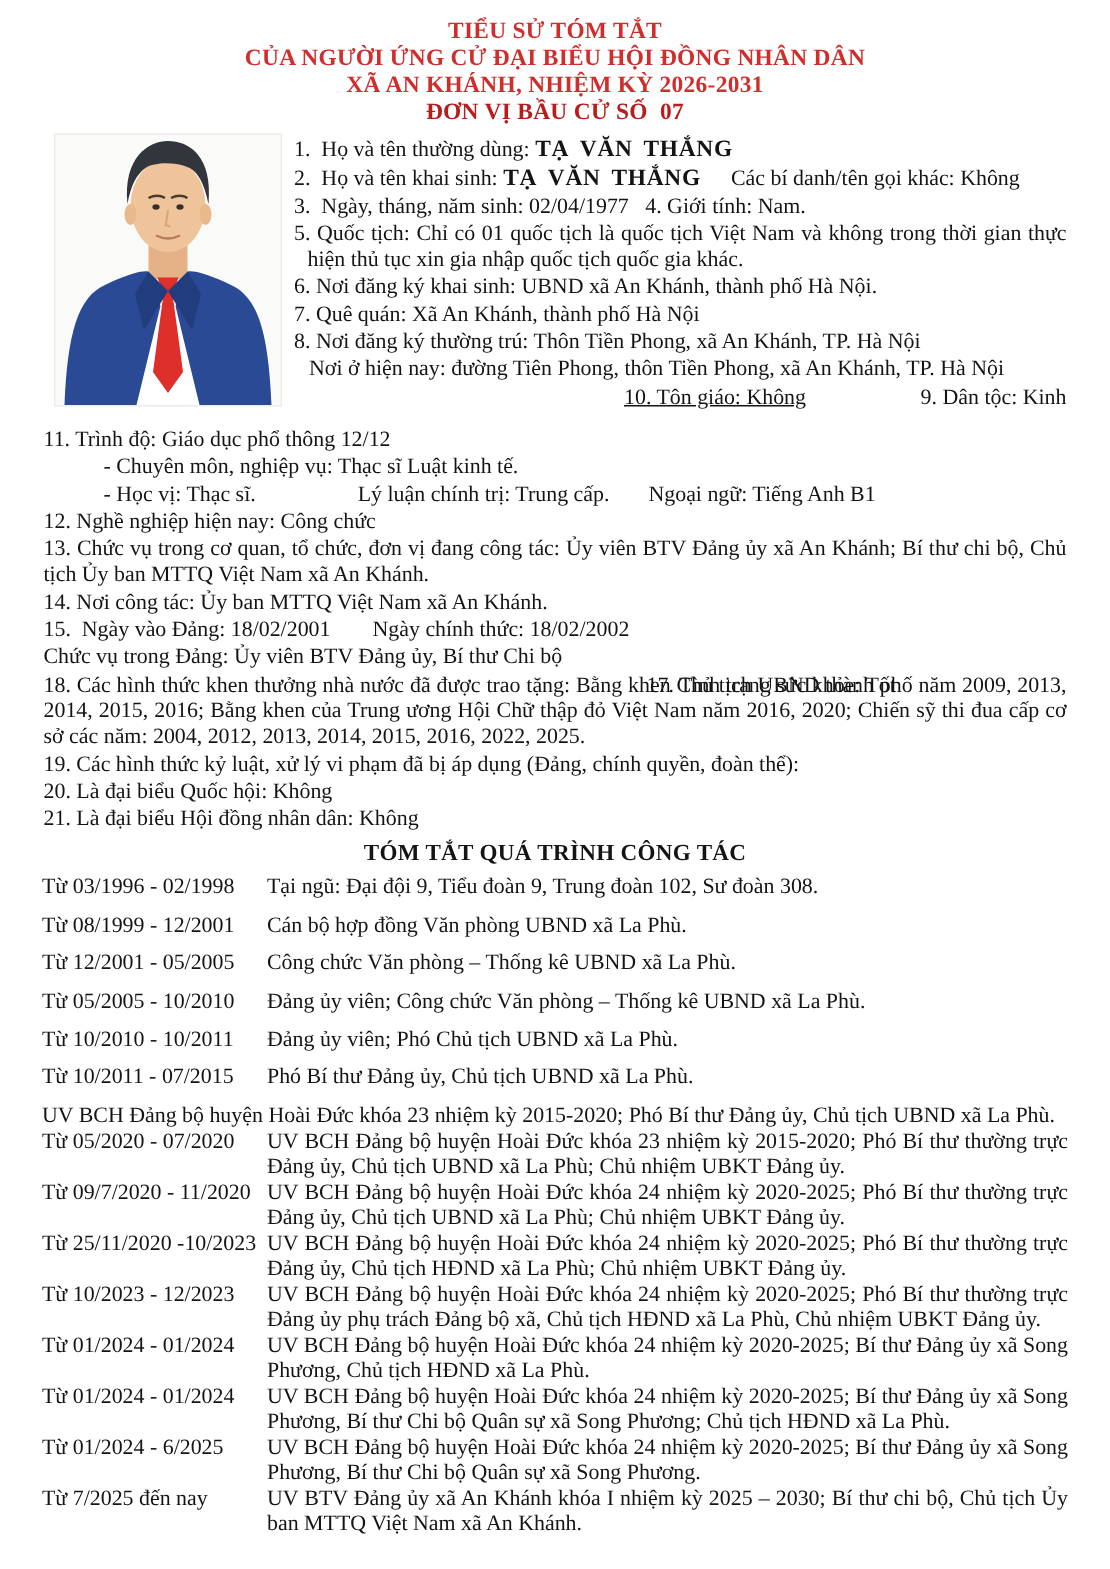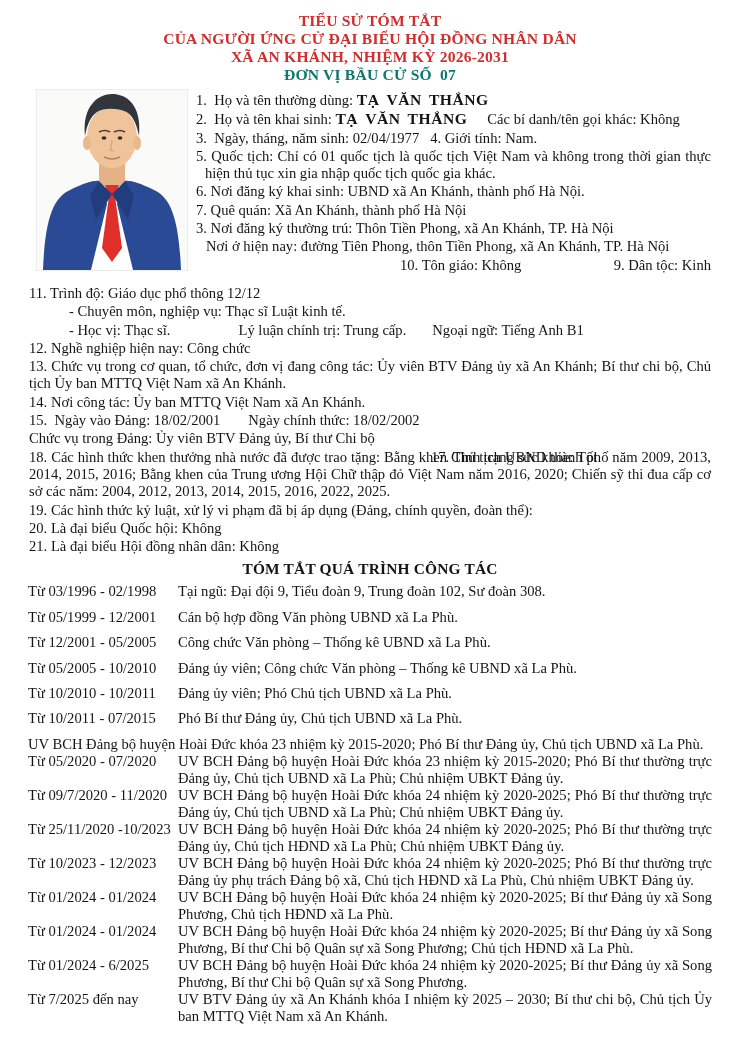--- a/index.html
+++ b/index.html
@@ -6,35 +6,35 @@
   body{
     width:740px;height:1046px;overflow:hidden;
     font-family:"Liberation Serif","DejaVu Serif",serif;
     color:#141414;
   }
   .page{box-sizing:border-box;width:740px;height:1046px;padding:12px 28px 0 28px;}
 
   
   .hline{text-align:center;font-weight:bold;font-size:15.6px;line-height:18px;white-space:pre-wrap;letter-spacing:.2px;}
   .red{color:#cf2e2c;}
-  .navy{color:#0f766e;}
+  .navy{color:#b91c1c;}
 
   
   .top{display:flex;margin-top:6px;}
   .photo{flex:0 0 150px;height:180px;margin:0 8px 0 9px;outline:1px solid #ececea;}
   .photo svg{display:block;width:150px;height:180px;}
   .info{flex:1;min-width:0;}
 
   p{margin:1px;font-size:14.6px;line-height:17.3px;}
   .pre{white-space:pre-wrap;}
   .j{text-align:justify;}
   b.name{font-size:15.6px;letter-spacing:.5px;word-spacing:3px;}
   .after{margin-left:20px;text-align:center;}
   .rel{position:relative;text-align:right;}
-  .abs220{position:absolute;left:204px;top:0;}
+  .abs220{position:absolute;left:220px;top:0;text-decoration:underline;}
   .abs400{position:absolute;left:402px;top:0;}
   .ind10{padding-left:10px;}
   .ind40{padding-left:40px;}
   .hang{padding-left:9px;text-indent:-9px;}
   .gap70{margin-left:68px;}
   .gap26{margin-left:26px;}
   .gap28{margin-left:28px;}
 
   
   .list{margin-top:10px;}
@@ -82,21 +82,21 @@
         <path d="M88,91 L75,104 L91,130 L97,106 Z" fill="#223d7d"></path>
       </svg>
     </div>
     <div class="info">
       <p><span class="pre">1.  Họ và tên thường dùng: </span><b class="name">TẠ VĂN THẮNG</b></p>
       <p><span class="pre">2.  Họ và tên khai sinh: </span><b class="name">TẠ VĂN THẮNG</b><span class="after">Các bí danh/tên gọi khác: Không</span></p>
       <p class="pre">3.  Ngày, tháng, năm sinh: 02/04/1977   4. Giới tính: Nam.</p>
       <p class="j hang">5. Quốc tịch: Chỉ có 01 quốc tịch là quốc tịch Việt Nam và không trong thời gian thực hiện thủ tục xin gia nhập quốc tịch quốc gia khác.</p>
       <p>6. Nơi đăng ký khai sinh: UBND xã An Khánh, thành phố Hà Nội.</p>
       <p>7. Quê quán: Xã An Khánh, thành phố Hà Nội</p>
-      <p>3. Nơi đăng ký thường trú: Thôn Tiền Phong, xã An Khánh, TP. Hà Nội</p>
+      <p>8. Nơi đăng ký thường trú: Thôn Tiền Phong, xã An Khánh, TP. Hà Nội</p>
       <p class="ind10">Nơi ở hiện nay: đường Tiên Phong, thôn Tiền Phong, xã An Khánh, TP. Hà Nội</p>
       <p class="rel"><span>9. Dân tộc: Kinh</span><span class="abs220">10. Tôn giáo: Không</span></p>
     </div>
   </section>
 
   <section class="list">
     <p>11. Trình độ: Giáo dục phổ thông 12/12</p>
     <p class="ind40">- Chuyên môn, nghiệp vụ: Thạc sĩ Luật kinh tế.</p>
     <p class="ind40"><span>- Học vị: Thạc sĩ.</span><span class="gap70">Lý luận chính trị: Trung cấp.</span><span class="gap26">Ngoại ngữ: Tiếng Anh B1</span></p>
     <p>12. Nghề nghiệp hiện nay: Công chức</p>
@@ -112,21 +112,21 @@
   </section>
 
   <h2 class="career-title">TÓM TẮT QUÁ TRÌNH CÔNG TÁC</h2>
 
   <section>
     <div class="crow sp">
         <span class="period">Từ 03/1996 - 02/1998</span>
         <span class="detail">Tại ngũ: Đại đội 9, Tiểu đoàn 9, Trung đoàn 102, Sư đoàn 308.</span>
       </div>
     <div class="crow sp">
-        <span class="period">Từ 05/1999 - 12/2001</span>
+        <span class="period">Từ 08/1999 - 12/2001</span>
         <span class="detail">Cán bộ hợp đồng Văn phòng UBND xã La Phù.</span>
       </div>
     <div class="crow sp">
         <span class="period">Từ 12/2001 - 05/2005</span>
         <span class="detail">Công chức Văn phòng – Thống kê UBND xã La Phù.</span>
       </div>
     <div class="crow sp">
         <span class="period">Từ 05/2005 - 10/2010</span>
         <span class="detail">Đảng ủy viên; Công chức Văn phòng – Thống kê UBND xã La Phù.</span>
       </div>

